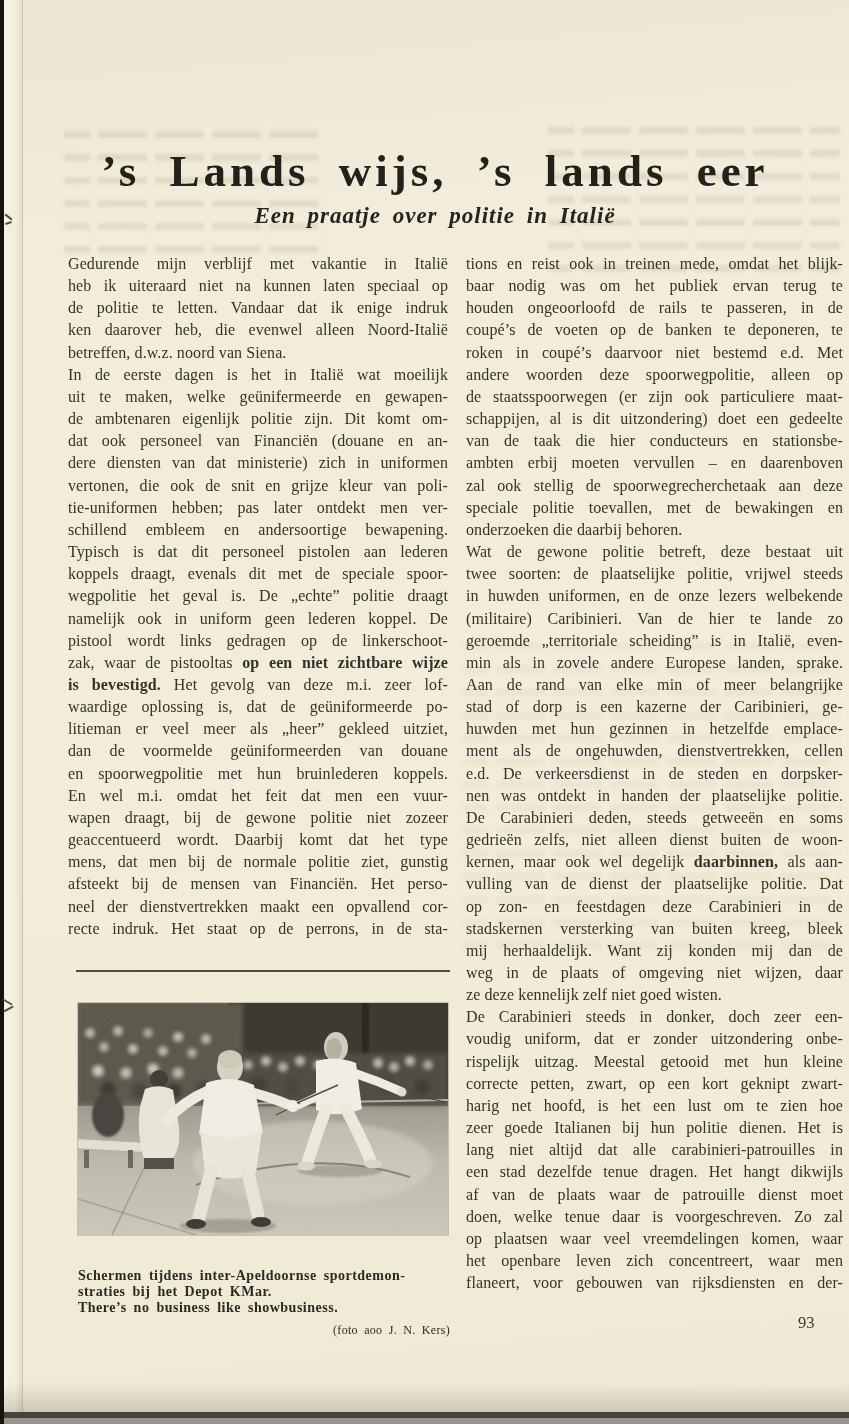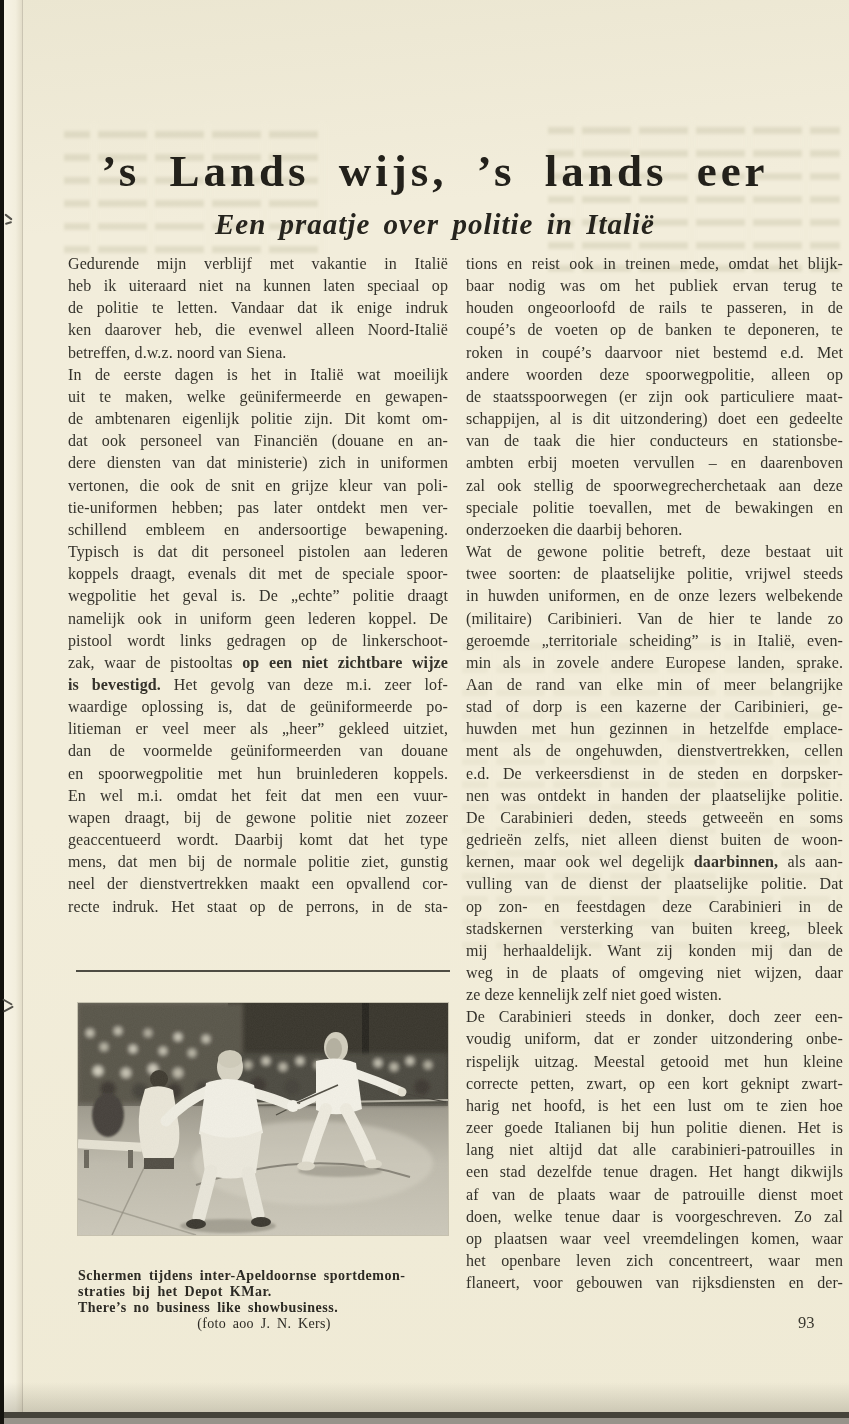--- a/index.html
+++ b/index.html
@@ -33,37 +33,37 @@
     background-image:
       repeating-linear-gradient(90deg,rgba(241,236,217,0) 0 26px,rgba(241,236,217,1) 26px 34px,rgba(241,236,217,0) 34px 57px),
       repeating-linear-gradient(180deg,rgba(150,147,107,0) 0 6px,rgba(150,147,107,.34) 8px 13px,rgba(150,147,107,0) 15px 23px);}
   .g1{left:64px;top:124px;width:262px;height:132px;opacity:.55;}
   .g2{left:548px;top:120px;width:292px;height:152px;opacity:.55;}
   .g3{left:462px;top:636px;width:378px;height:316px;opacity:.22;}
   
   .title{position:absolute;left:40px;top:112px;width:790px;text-align:center;z-index:2;
     font-size:45px;font-weight:bold;color:#23211b;letter-spacing:4px;word-spacing:14px;line-height:58px;}
   .subtitle{position:absolute;left:40px;top:184px;width:790px;text-align:center;z-index:2;
-    font-size:29px;font-style:italic;font-weight:bold;color:#26241e;letter-spacing:1px;word-spacing:5px;}
+    font-size:23px;font-style:italic;font-weight:bold;color:#26241e;letter-spacing:1px;word-spacing:5px;}
   
   .column{position:absolute;top:253px;z-index:2;font-size:16px;line-height:22.15px;
     color:#34322b;letter-spacing:.1px;overflow:hidden;}
   .col-left{left:68px;width:380px;height:690px;}
   .col-right{left:466px;width:377px;height:1044px;}
   .tline{text-align:justify;text-align-last:justify;white-space:normal;}
   .tline-end{text-align-last:left;}
   .tline b{font-weight:bold;}
   
   .rule{position:absolute;left:76px;top:970px;width:374px;height:2px;background:#4e4c43;z-index:2;}
   .photo-wrap{position:absolute;left:78px;top:1003px;width:370px;height:232px;z-index:2;
     box-shadow:0 0 0 1px rgba(70,66,55,.25);}
   .photo-wrap svg{display:block;}
   .caption{position:absolute;left:78px;top:1268px;width:372px;z-index:2;
     font-weight:bold;font-size:14px;line-height:15.8px;color:#2c2a24;letter-spacing:.5px;word-spacing:3px;}
-  .credit{text-align:center;font-weight:normal;font-size:14px;letter-spacing:.3px;margin-top:1px;}
+  .credit{text-align:right;font-weight:normal;font-size:12px;letter-spacing:.3px;margin-top:8px;}
   .page-number{position:absolute;left:798px;top:1313px;z-index:2;font-size:16.5px;color:#3a382f;}
 </style>
 </head>
 <body>
 
 <div class="page">
 
   <div class="ghost g1"></div>
   <div class="ghost g2"></div>
   <div class="ghost g3"></div>
@@ -93,20 +93,21 @@
       <div class="tline"><span>zak, waar de pistooltas </span><b>op een niet zichtbare wijze</b></div>
       <div class="tline"><b>is bevestigd.</b><span> Het gevolg van deze m.i. zeer lof-</span></div>
       <div class="tline"><span>waardige oplossing is, dat de geüniformeerde po-</span></div>
       <div class="tline"><span>litieman er veel meer als „heer” gekleed uitziet,</span></div>
       <div class="tline"><span>dan de voormelde geüniformeerden van douane</span></div>
       <div class="tline"><span>en spoorwegpolitie met hun bruinlederen koppels.</span></div>
       <div class="tline"><span>En wel m.i. omdat het feit dat men een vuur-</span></div>
       <div class="tline"><span>wapen draagt, bij de gewone politie niet zozeer</span></div>
       <div class="tline"><span>geaccentueerd wordt. Daarbij komt dat het type</span></div>
       <div class="tline"><span>mens, dat men bij de normale politie ziet, gunstig</span></div>
+      <div class="tline"><span>afsteekt bij de mensen van Financiën. Het perso-</span></div>
       <div class="tline"><span>neel der dienstvertrekken maakt een opvallend cor-</span></div>
       <div class="tline"><span>recte indruk. Het staat op de perrons, in de sta-</span></div>
     </div>
   <div class="column col-right">
       <div class="tline"><span>tions en reist ook in treinen mede, omdat het blijk-</span></div>
       <div class="tline"><span>baar nodig was om het publiek ervan terug te</span></div>
       <div class="tline"><span>houden ongeoorloofd de rails te passeren, in de</span></div>
       <div class="tline"><span>coupé’s de voeten op de banken te deponeren, te</span></div>
       <div class="tline"><span>roken in coupé’s daarvoor niet bestemd e.d. Met</span></div>
       <div class="tline"><span>andere woorden deze spoorwegpolitie, alleen op</span></div>

